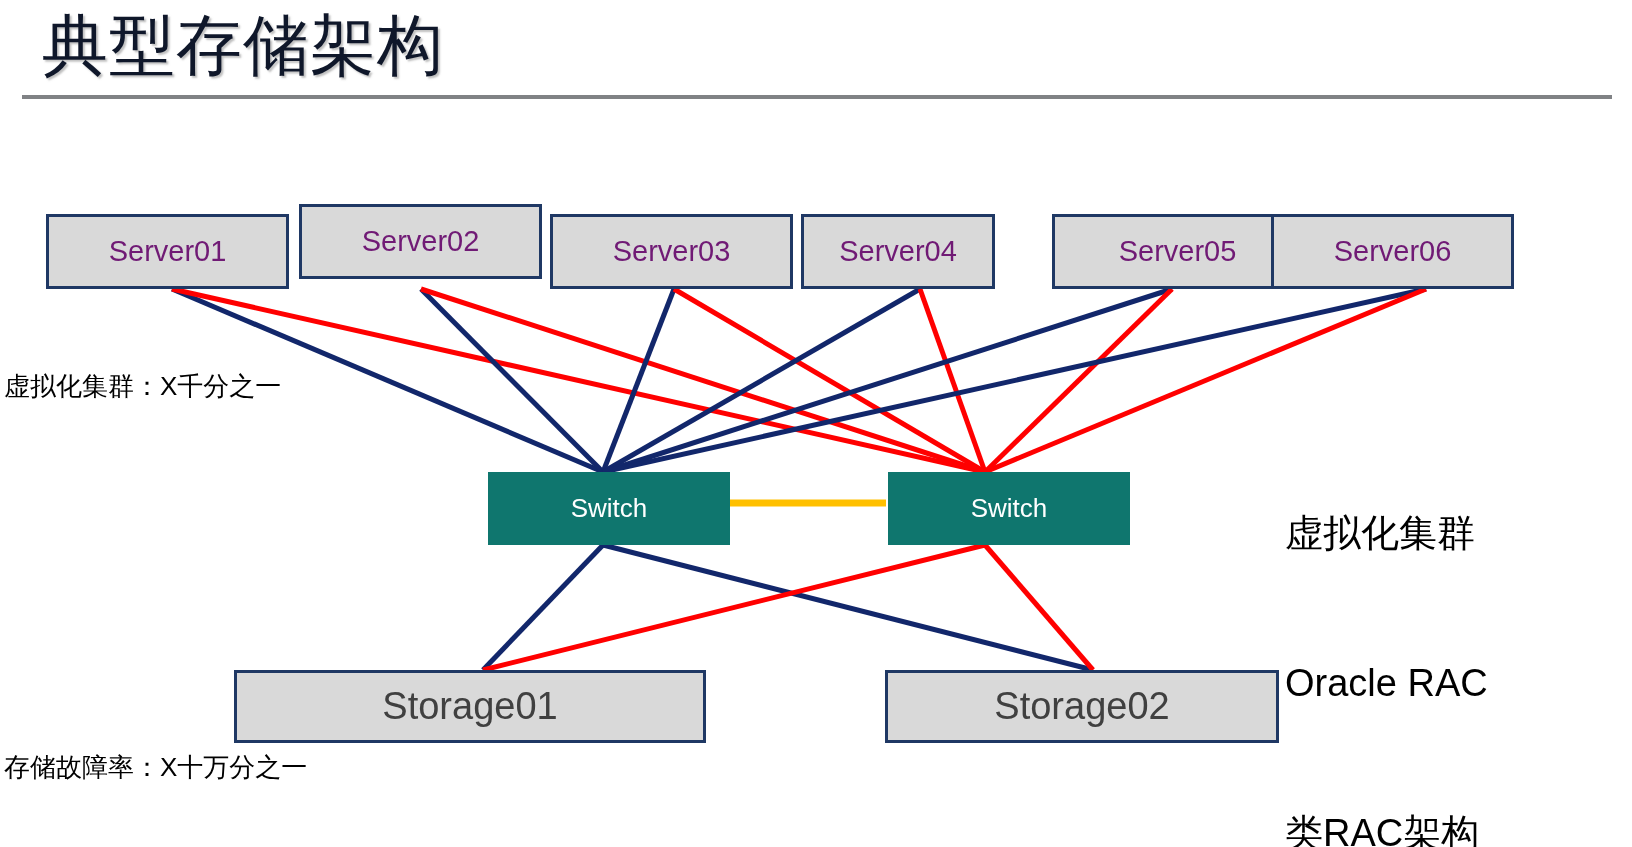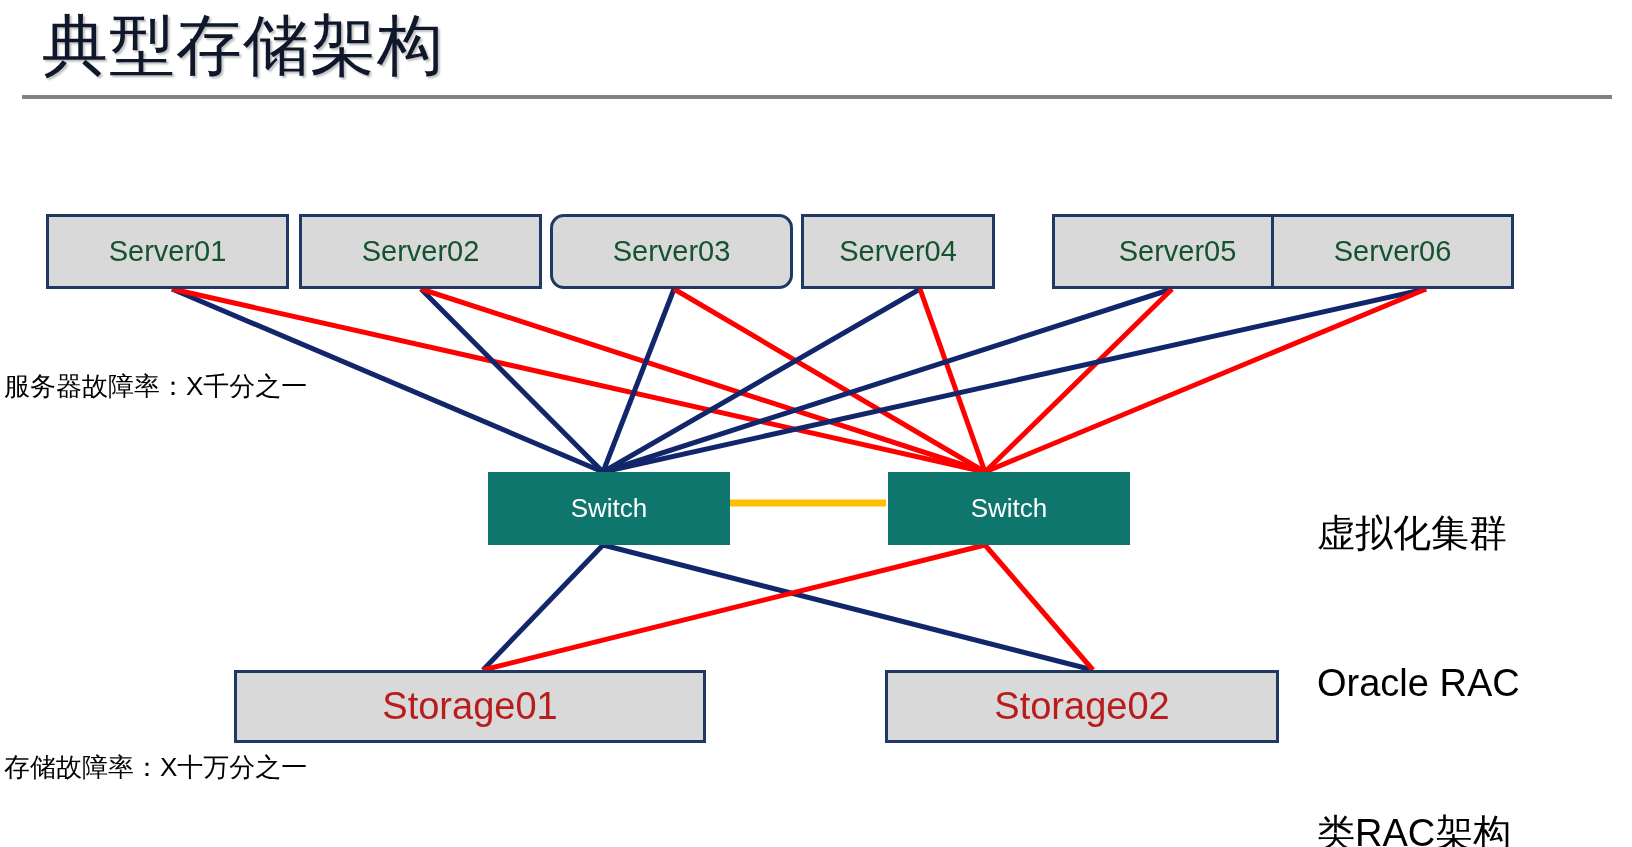--- a/index.html
+++ b/index.html
@@ -52,39 +52,39 @@
     position: absolute;
     box-sizing: border-box;
     display: flex;
     align-items: center;
     justify-content: center;
     text-align: center;
   }
   .server {
     background: #D9D9D9;
     border: 3px solid #1F3864;
-    color: #14532d;
+    color: #701a75;
     font-size: 29px;
     top: 214px;
     height: 75px;
     width: 243px;
   }
   .switch {
     background: #0f766e;
     border: none;
     color: #FFFFFF;
     font-size: 26px;
     top: 472px;
     height: 73px;
     width: 242px;
   }
   .storage {
     background: #D9D9D9;
     border: 3px solid #1F3864;
-    color: #b91c1c;
+    color: #404040;
     font-size: 38px;
     top: 670px;
     height: 73px;
     width: 472px;
     align-items: center;
   }
 
   
   .annot {
     position: absolute;
@@ -101,21 +101,21 @@
     top: 750px;
     font-size: 26px;
     text-align: center;
   }
   #annot-cluster {
     left: 1285px;
     top: 408px;
     font-size: 38px;
     line-height: 50px;
   }
-  #annot-cluster div { white-space: pre; margin-left: 32px; }
+  #annot-cluster div { white-space: pre; }
 </style>
 </head>
 <body>
 
 <div id="slide">
 
   <div id="title">典型存储架构</div>
   <div id="title-rule"></div>
 
   <svg id="wires" viewBox="0 0 1632 847" preserveAspectRatio="none" aria-hidden="true">
@@ -134,24 +134,24 @@
       <line x1="603" y1="545" x2="483" y2="670" stroke="#12276B" stroke-width="5" stroke-linecap="butt"></line>
       <line x1="603" y1="545" x2="1093" y2="670" stroke="#12276B" stroke-width="5" stroke-linecap="butt"></line>
       <line x1="985" y1="545" x2="483" y2="670" stroke="#FF0000" stroke-width="5" stroke-linecap="butt"></line>
       <line x1="985" y1="545" x2="1093" y2="670" stroke="#FF0000" stroke-width="5" stroke-linecap="butt"></line>
       <line x1="730" y1="503" x2="886" y2="503" stroke="#FFC000" stroke-width="7" stroke-linecap="butt"></line>
     </svg>
 
   <div class="node server" style="left: 46px; top: 214px; width: 243px; height: 75px;">
     <span>Server01</span>
   </div>
-  <div class="node server" style="left: 299px; top: 214px; width: 243px; height: 75px; align-items: center;">
+  <div class="node server" style="left: 299px; top: 204px; width: 243px; height: 75px; align-items: center;">
     <span>Server02</span>
   </div>
-  <div class="node server" style="left: 550px; top: 214px; width: 243px; height: 75px; border-radius: 14px;">
+  <div class="node server" style="left: 550px; top: 214px; width: 243px; height: 75px;">
     <span>Server03</span>
   </div>
   <div class="node server" style="left: 801px; top: 214px; width: 194px; height: 75px;">
     <span>Server04</span>
   </div>
   <div class="node server" style="left: 1052px; top: 214px; width: 243px; height: 75px; padding-left: 8px;">
     <span>Server05</span>
   </div>
   <div class="node server" style="left: 1271px; top: 214px; width: 243px; height: 75px;">
     <span>Server06</span>
@@ -164,21 +164,21 @@
     <span>Switch</span>
   </div>
 
   <div class="node storage" style="left: 234px; top: 670px; width: 472px; height: 73px;">
     <span>Storage01</span>
   </div>
   <div class="node storage" style="left: 885px; top: 670px; width: 394px; height: 73px;">
     <span>Storage02</span>
   </div>
 
-  <div class="annot" id="annot-server-rate">服务器故障率：X千分之一</div>
+  <div class="annot" id="annot-server-rate">虚拟化集群：X千分之一</div>
   <div class="annot" id="annot-storage-rate">存储故障率：X十万分之一</div>
   <div class="annot" id="annot-cluster">
     <div>虚拟化集群</div>
     <div>Oracle RAC</div>
     <div>类RAC架构</div>
   </div>
 
 </div>
 
 </body></html>

